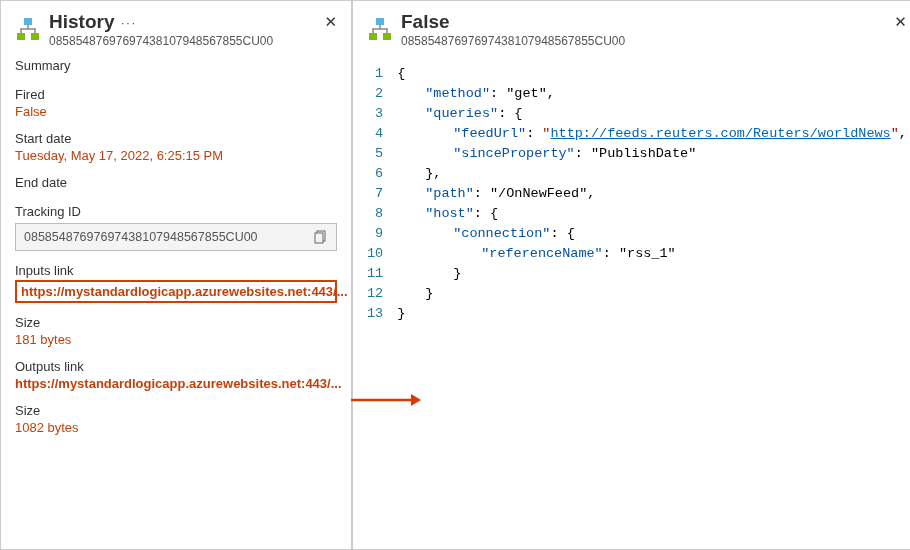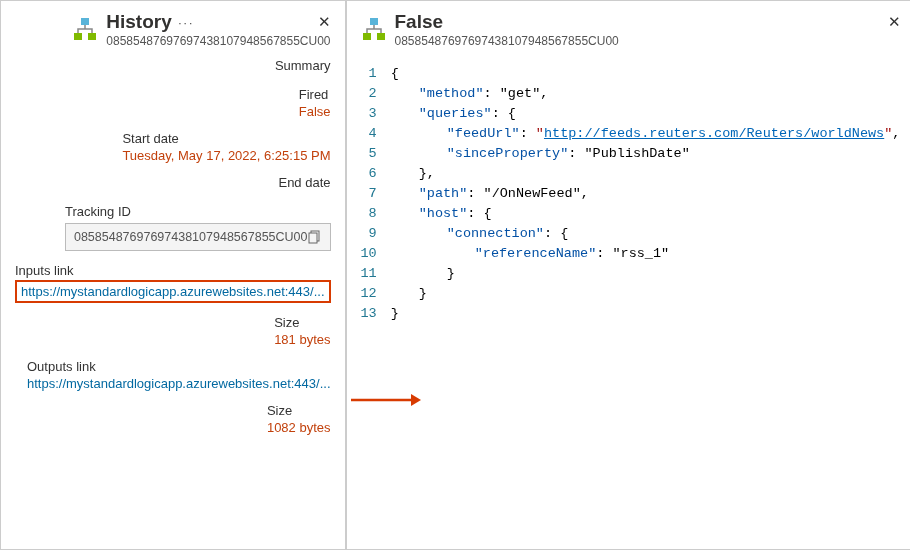--- a/index.html
+++ b/index.html
@@ -12,21 +12,21 @@
     height: 550px;
     overflow: hidden;
     display: flex;
   }
   .panel {
     border: 1px solid #ccc;
     padding: 10px 14px;
     display: flex;
     flex-direction: column;
   }
-  .left { width: 352px; align-items: flex-end; }
+  .left { width: 352px; }
   .right { flex: 1; }
   .pane-header {
     display: flex;
     align-items: center;
     margin-bottom: 10px;
     position: relative;
   }
   .pane-icon {
     width: 26px; height: 26px; margin-right: 8px;
     display: flex; align-items: center; justify-content: center;
@@ -36,21 +36,21 @@
   .pane-sub { font-size: 12px; color: #555; margin-top: 1px; }
   .header-text { display: flex; flex-direction: column; }
   .close-btn {
     position: absolute; right: 0; top: 2px;
     font-size: 15px; color: #333; cursor: pointer;
     background: none; border: none;
   }
   .section { margin-bottom: 12px; }
   .section-label { color: #333; font-size: 13px; margin-bottom: 2px; }
   .section-value { color: #c2410c; font-size: 13px; }
-  .link { color: #0369a1; text-decoration: none; }
+  .link { color: #c2410c; text-decoration: none; font-weight: bold; }
   .tracking-box {
     border: 1px solid #bbb;
     background: #f4f4f4;
     padding: 6px 8px;
     display: flex;
     align-items: center;
     justify-content: space-between;
     margin-top: 4px;
     font-size: 12.5px;
     color: #555;

